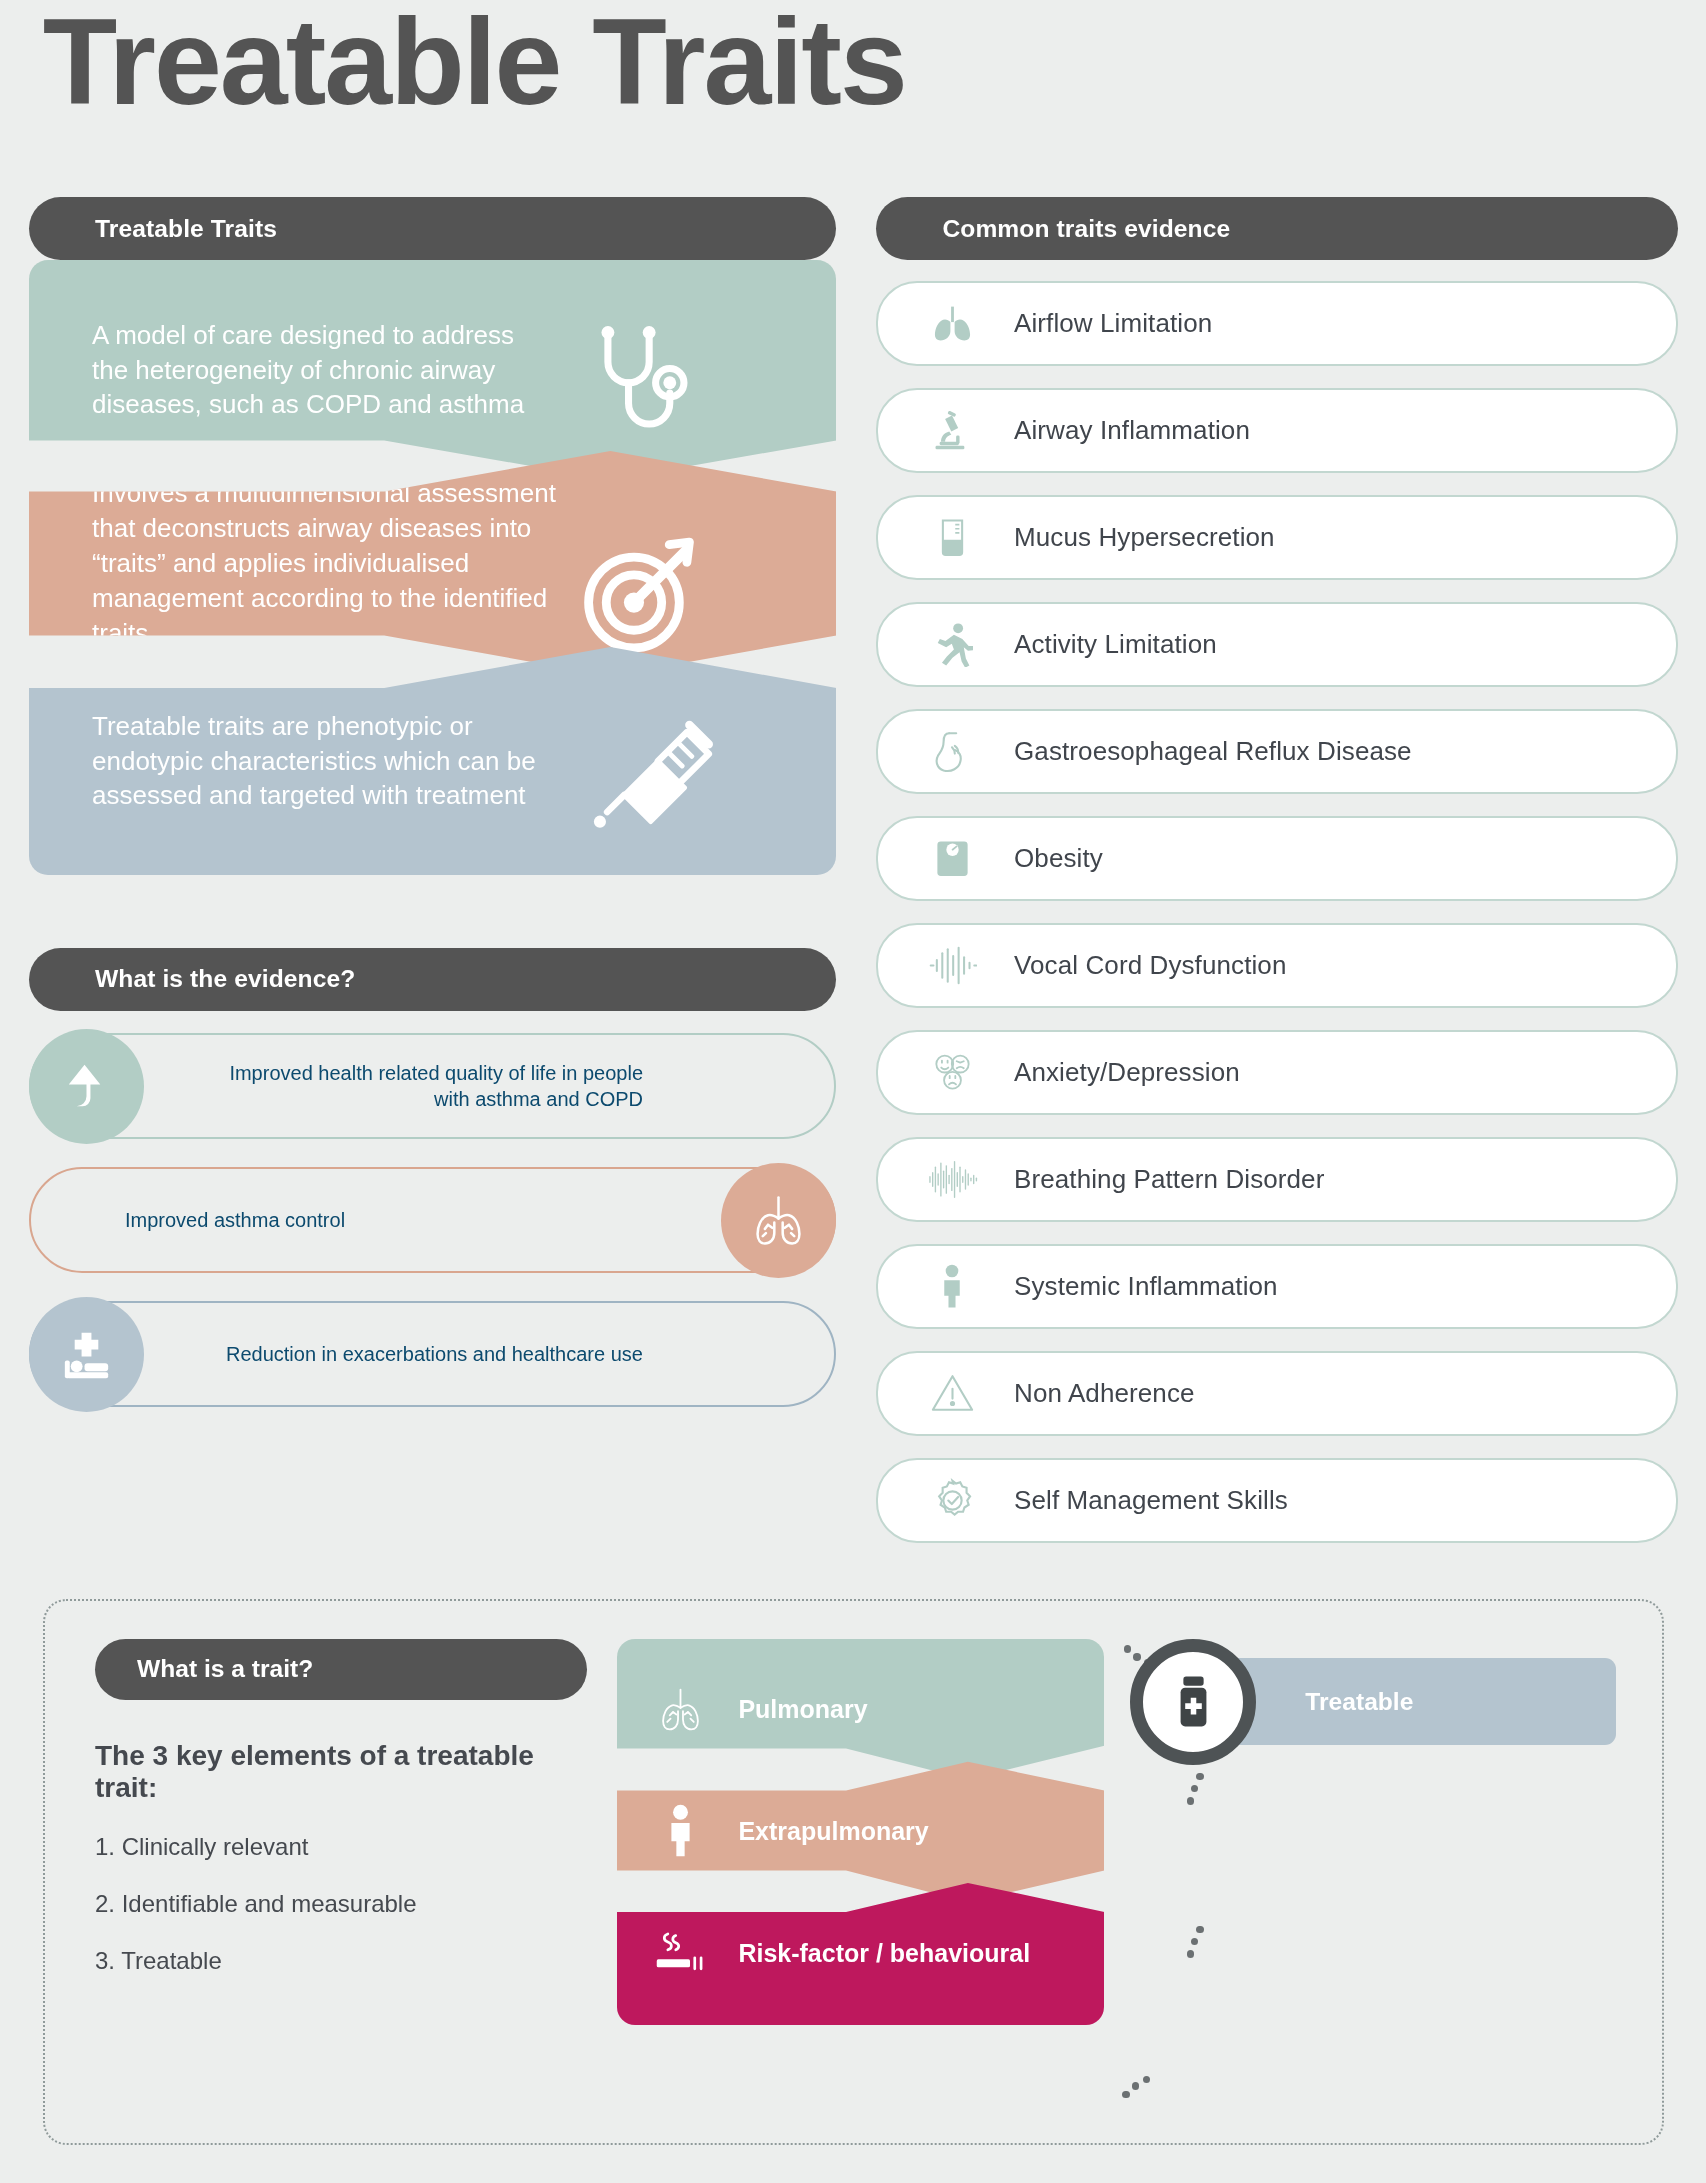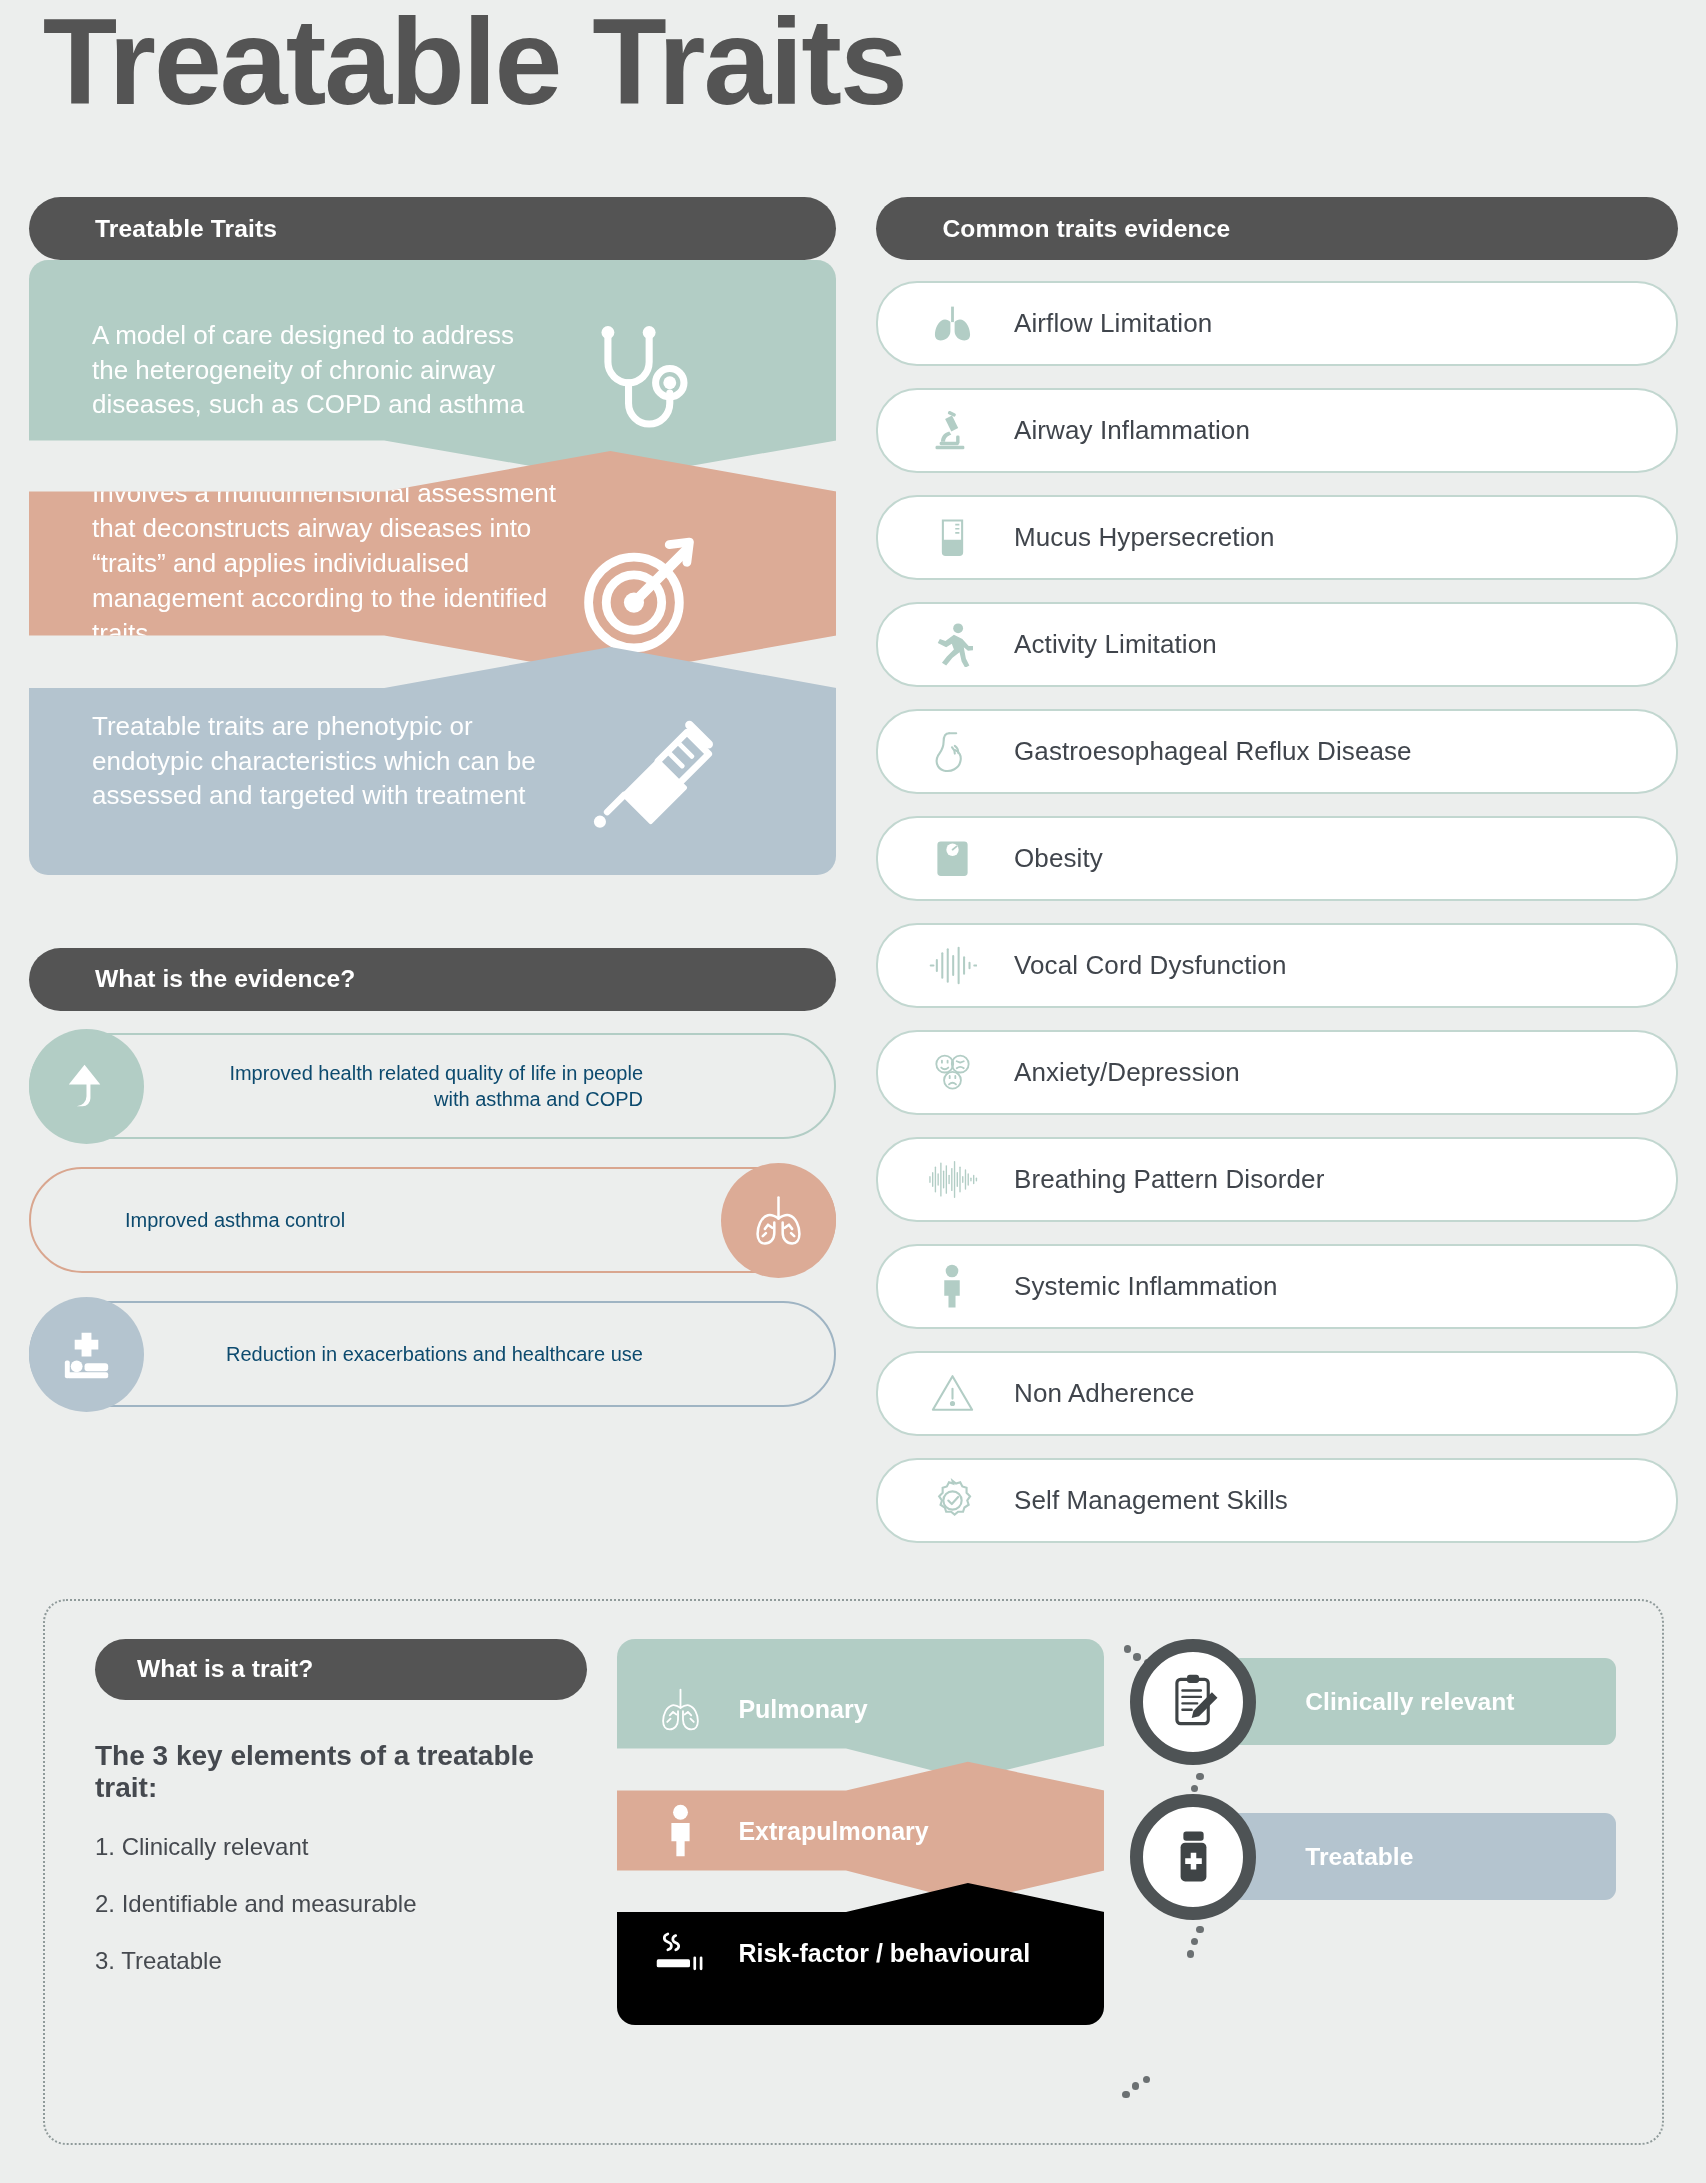--- a/index.html
+++ b/index.html
@@ -162,21 +162,21 @@
   .dchev {
     position: relative; color: #fff; display: flex; align-items: center;
     padding-left: 23px; font-size: 25px; font-weight: bold;
   }
   .dchev-1 { height: 141px; background: #b2cdc5; border-radius: 18px 18px 0 0;
              -webkit-clip-path: polygon(0 0,100% 0,100% 76%,72% 100%,47% 78%,0 78%);
              clip-path: polygon(0 0,100% 0,100% 76%,72% 100%,47% 78%,0 78%); }
   .dchev-2 { height: 143px; background: #dcab96; margin-top: -20.5px;
              -webkit-clip-path: polygon(0 22%,47% 22%,72% 2%,100% 22%,100% 78%,72% 100%,47% 78%,0 78%);
              clip-path: polygon(0 22%,47% 22%,72% 2%,100% 22%,100% 78%,72% 100%,47% 78%,0 78%); }
-  .dchev-3 { height: 145px; background: #000000; margin-top: -22px; border-radius: 0 0 18px 18px;
+  .dchev-3 { height: 145px; background: #be185d; margin-top: -22px; border-radius: 0 0 18px 18px;
              -webkit-clip-path: polygon(0 22%,47% 22%,72% 2%,100% 22%,100% 100%,0 100%);
              clip-path: polygon(0 22%,47% 22%,72% 2%,100% 22%,100% 100%,0 100%); }
   .dchev-icon { width: 82px; min-width: 82px; display:flex; align-items:center; justify-content:center; }
   .dchev-label { padding-left: 16.4px; line-height: 1.2; }
 
   
   .bp-right { width: 526px; position: relative; margin-left: 12.3px; }
   .el-row { position: relative; height: 126px; margin-bottom: 29px; display: flex; align-items: center; }
   .el-bar {
     position: absolute; left: 48px; right: 8.2px; top: 19px; height: 87px;
@@ -524,32 +524,20 @@
     </div>
 
     <div class="bp-right">
 
       <div class="dots" style="left:-6.8px;top:6.8px;">
         <div class="dot" style="left:0;top:0;"></div>
         <div class="dot" style="left:9.6px;top:8.2px;"></div>
         <div class="dot" style="left:20.5px;top:13.7px;"></div>
       </div>
 
-      <div class="el-row">
-        <div class="el-bar green"></div>
-        <div class="el-badge">
-          <svg width="59" height="59" viewBox="0 0 64 64" fill="#3f4446">
-            <rect x="14" y="8" width="34" height="48" rx="4" fill="none" stroke="#3f4446" stroke-width="3.4"></rect>
-            <rect x="25" y="3" width="13" height="9" rx="3"></rect>
-            <path d="M20 20 h20 M20 27 h20 M20 34 h16 M20 41 h10" stroke="#3f4446" stroke-width="2.6" stroke-linecap="round"></path>
-            <path d="M52 22 l6 6 l-20 20 l-8 2 l2-8 Z" fill="#3f4446"></path>
-          </svg>
-        </div>
-        <div class="el-text">Clinically relevant</div>
-      </div>
 
       <div class="dots" style="left:66px;top:134px;">
         <div class="dot" style="left:0;top:0;"></div>
         <div class="dot" style="left:-5.5px;top:12.3px;"></div>
         <div class="dot" style="left:-9.6px;top:24.6px;"></div>
       </div>
 
 
       <div class="dots" style="left:66px;top:287px;">
         <div class="dot" style="left:0;top:0;"></div>

